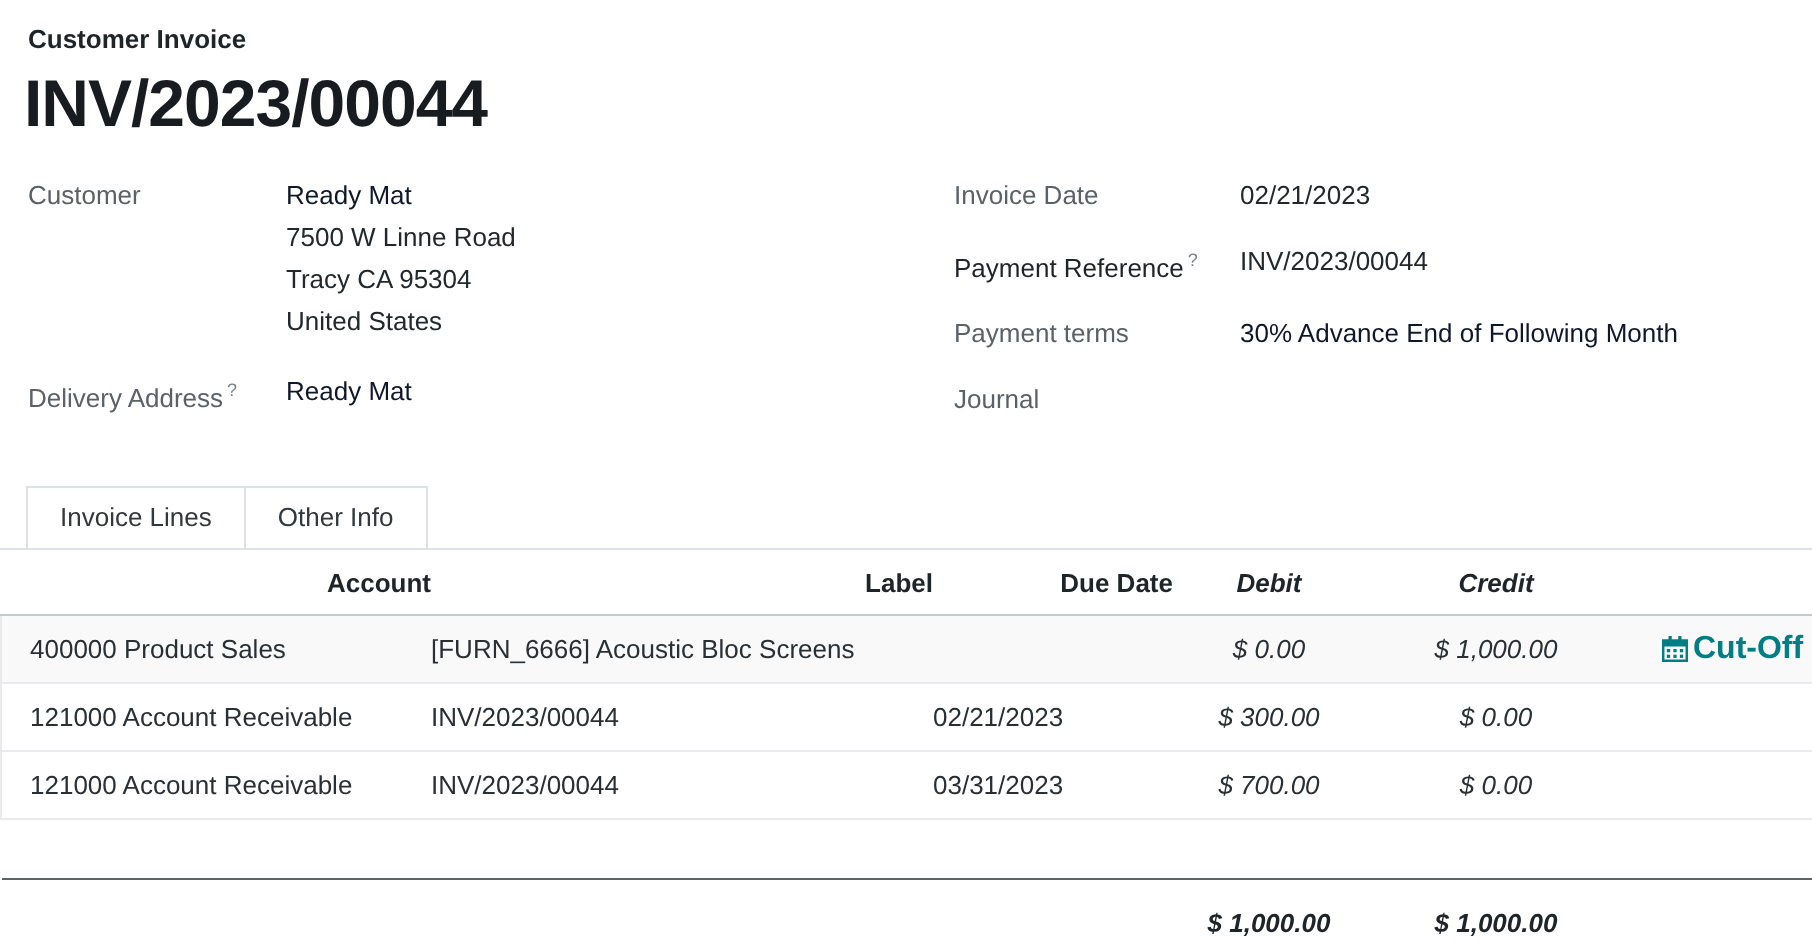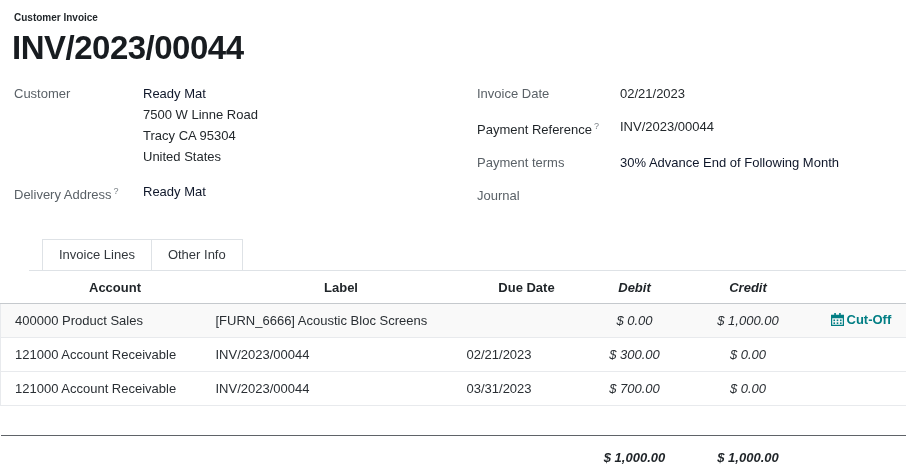--- a/index.html
+++ b/index.html
@@ -1,58 +1,58 @@
 <!DOCTYPE html>
 <html><head>
 <meta charset="utf-8">
 <style>
   * { margin:0; padding:0; box-sizing:border-box; }
   html,body { width:906px; height:471px; background:#fff; overflow:hidden;
     font-family:"Liberation Sans", sans-serif; color:#23282c; }
-  .breadcrumb { padding:12px 0 0 14px; font-size:10px; font-weight:bold; color:#1f2428; }
+  .breadcrumb { padding:12px 0 0 14px; font-size:13px; font-weight:bold; color:#1f2428; }
   .title { margin:6px 0 16px 12px; font-size:33px; font-weight:bold; color:#181c20; letter-spacing:-0.5px; }
   .fields { display:flex; padding-left:14px; }
   .col-left { width:463px; }
   .col-right { flex:1; }
   .frow { display:flex; font-size:13px; line-height:21px; margin-bottom:12px; }
   .col-left .flabel { width:129px; }
   .col-right .flabel { width:143px; }
   .flabel { color:#5a6167; flex-shrink:0; }
   .flabel.bold { color:#1f2428; font-weight:normal; }
   sup.help { font-size:9px; color:#7a8187; margin-left:2px; }
   .fvalue { color:#23282c; }
   .link { color:#0f172a; text-decoration:none; cursor:pointer; }
   .addr div { line-height:21px; }
   .delivery-row { margin-top:14px; }
   .journal-name { display:inline-block; width:138px; }
   .journal-in { color:#5a6167; margin-right:10px; }
 
   
-  .tabbar { margin-top:20px; padding-left:13px; border-bottom:1px solid #dee2e6; display:flex;margin-left:29px; }
+  .tabbar { margin-top:20px; padding-left:13px; border-bottom:1px solid #dee2e6; display:flex; }
   .tab { font-size:13px; color:#33383d; padding:7px 16px 8px; border:1px solid #dee2e6;
     background:#fff; margin-left:-1px; margin-bottom:0; cursor:pointer; position:relative; top:1px;
     border-bottom:1px solid #dee2e6; }
   .tab:first-child { margin-left:0; }
   .tab.active { border-top:2px solid #5a4055; border-bottom:1px solid #fff; padding-top:6px; }
 
   
   table { border-collapse:collapse; table-layout:fixed; width:906px; font-size:13px; }
   col.c-account{width:215px} col.c-label{width:251px} col.c-due{width:120px}
   col.c-debit{width:104px} col.c-credit{width:123px} col.c-action{width:93px}
-  thead th { text-align:center; font-weight:bold; color:#1f2428; padding:9px 0 8px;
+  thead th { text-align:right; font-weight:bold; color:#1f2428; padding:9px 0 8px;
     border-bottom:1px solid #c5c9cd; }
   thead th.first, td.first { padding-left:14px; }
   th.num, td.num { text-align:center; padding-right:8px;font-style:italic; }
   tbody td { height:34px; border-bottom:1px solid #e8eaed; color:#2a2f34; }
   tbody tr td:first-child { border-left:1px solid #e8eaed; }
   tbody tr td:last-child { border-right:1px solid #e8eaed; }
   tbody tr.odd { background:#f9f9f9; }
   td.action-cell { padding-left:17px; }
   .cutoff-btn { display:inline-flex; align-items:center; gap:3px; color:#017e84;
-    font-weight:bold; font-size:13px; background:none; border:none; cursor:pointer;
+    font-weight:bold; font-size:16px; background:none; border:none; cursor:pointer;
     font-family:"Liberation Sans", sans-serif; }
   tfoot tr.spacer td { height:30px; }
   tfoot tr.totals td { border-top:1px solid #5f6368; height:42px; font-weight:bold; color:#1f2428; }
 </style>
 </head>
 <body>
 
 <div class="breadcrumb">Customer Invoice</div>
 <h1 class="title">INV/2023/00044</h1>
 

